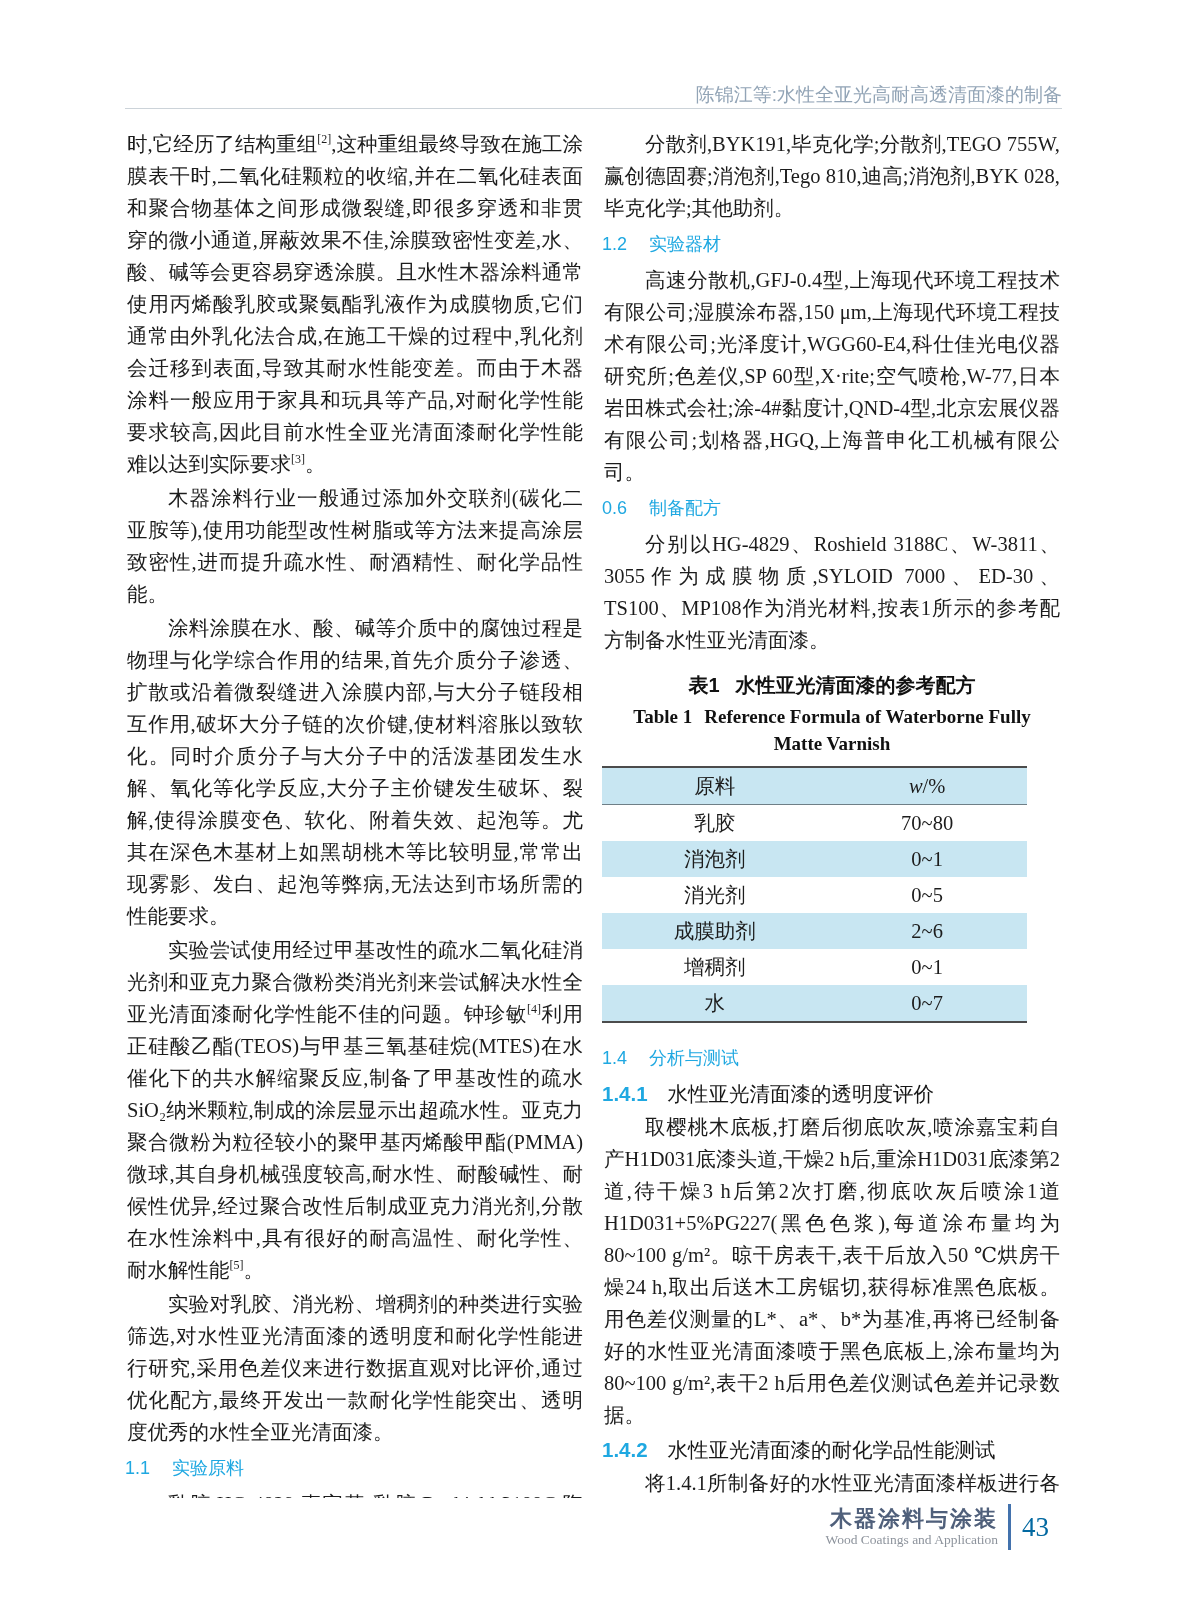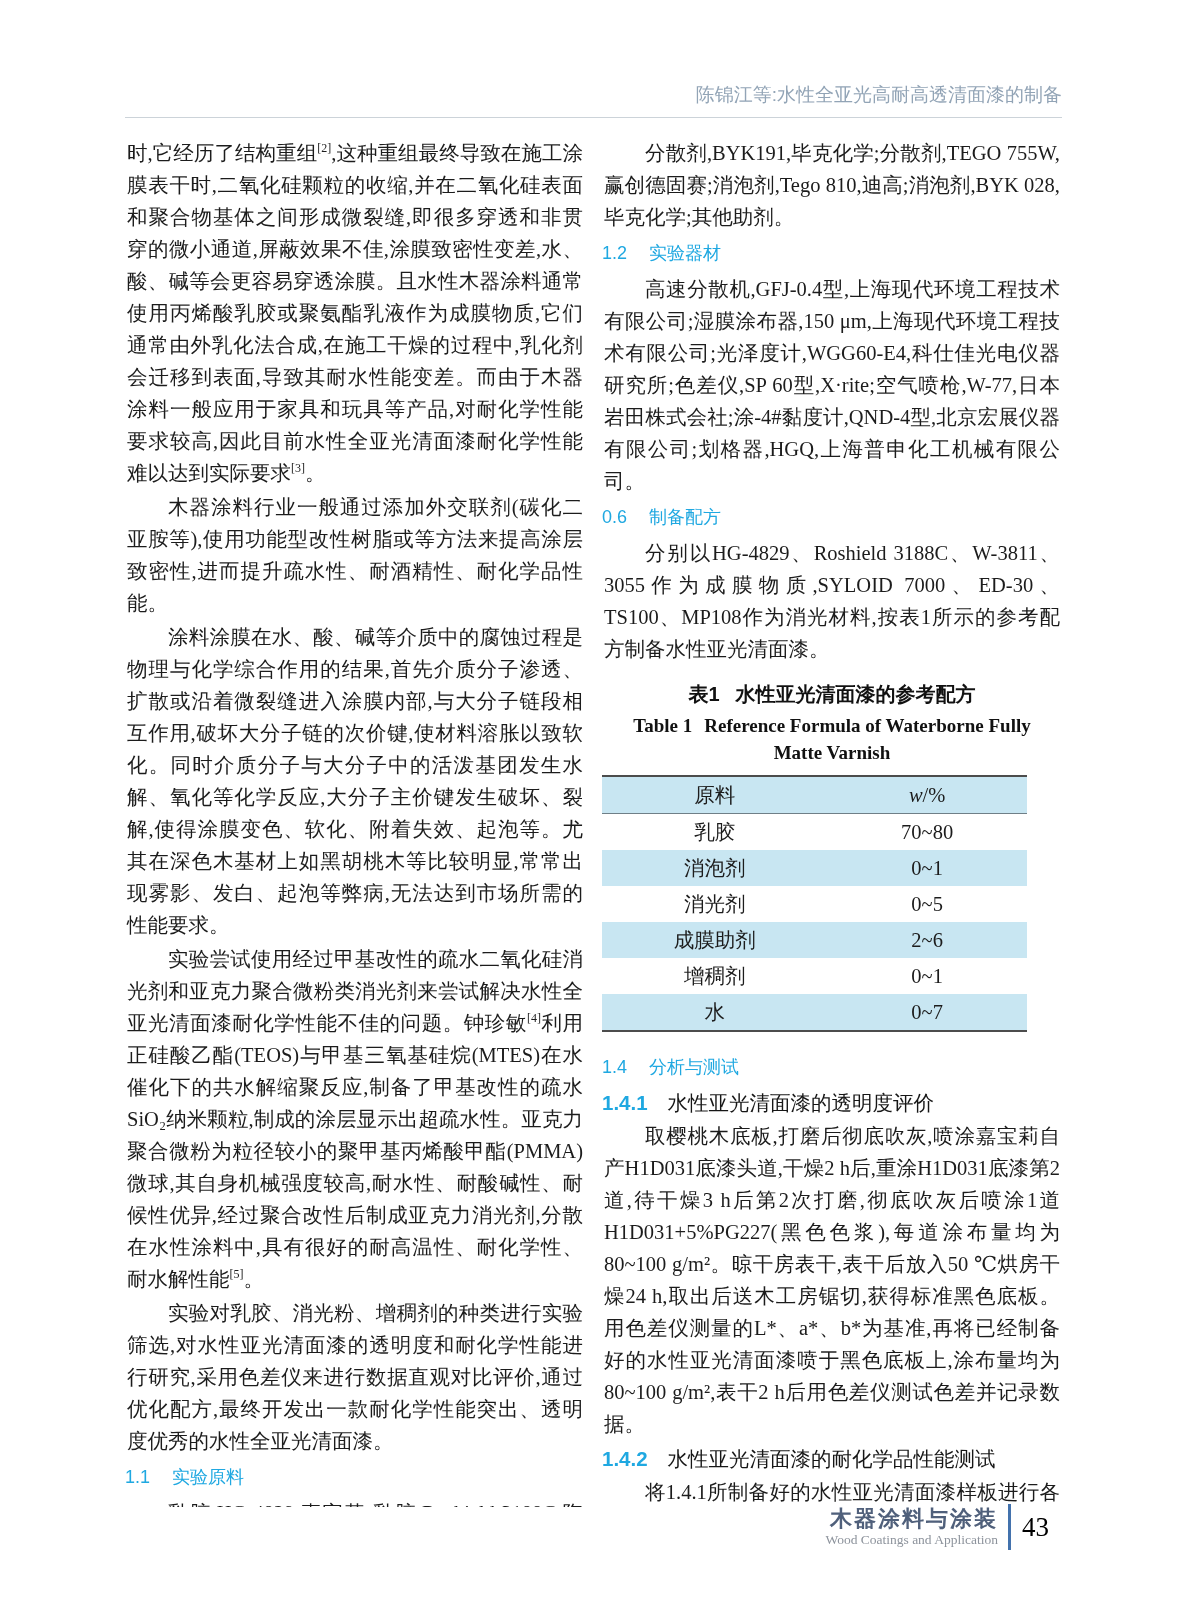--- a/index.html
+++ b/index.html
@@ -9,21 +9,20 @@
     background:#fff;
     font-family:"Liberation Serif","DejaVu Serif",serif;
     color:#1c1c1c;
     overflow:hidden;
   }
   .content{position:absolute;left:125px;top:82px;width:937px;}
   .running-header{
     text-align:right;
     font-family:"Liberation Sans","DejaVu Sans",sans-serif;
     font-size:19px;color:#92a4b6;
-    padding-bottom:9px;
     border-bottom:1px solid #ccd3d9;
   }
   .columns{display:flex;gap:17px;margin-top:17px;}
   .col{width:460px;height:1372px;overflow:hidden;font-size:20.5px;line-height:32px;text-align:justify;}
   .col p{margin:2px;}
   p.indent{text-indent:2em;}
   .ref{font-size:12px;vertical-align:super;line-height:0;}
   
   .h1{
     font-family:"Liberation Sans","DejaVu Sans",sans-serif;
@@ -73,21 +72,21 @@
     position:absolute;right:138px;bottom:50px;
     display:flex;align-items:center;
   }
   .f-txt{text-align:right;}
   .f-zh{
     font-family:"Liberation Sans","DejaVu Sans",sans-serif;
     font-weight:bold;font-size:22px;color:#50607b;letter-spacing:2px;line-height:24px;
   }
   .f-en{font-size:13.5px;color:#8d939c;line-height:17px;}
   .f-bar{width:3px;height:46px;background:#4372ad;margin:0 11px 0 10px;}
-  .f-num{font-size:27px;color:#000000;}
+  .f-num{font-size:27px;color:#0369a1;}
 </style>
 </head>
 <body>
 
 <div class="page">
   <div class="content">
 
     <div class="running-header">
       <span>陈锦江等:水性全亚光高耐高透清面漆的制备</span>
     </div>

